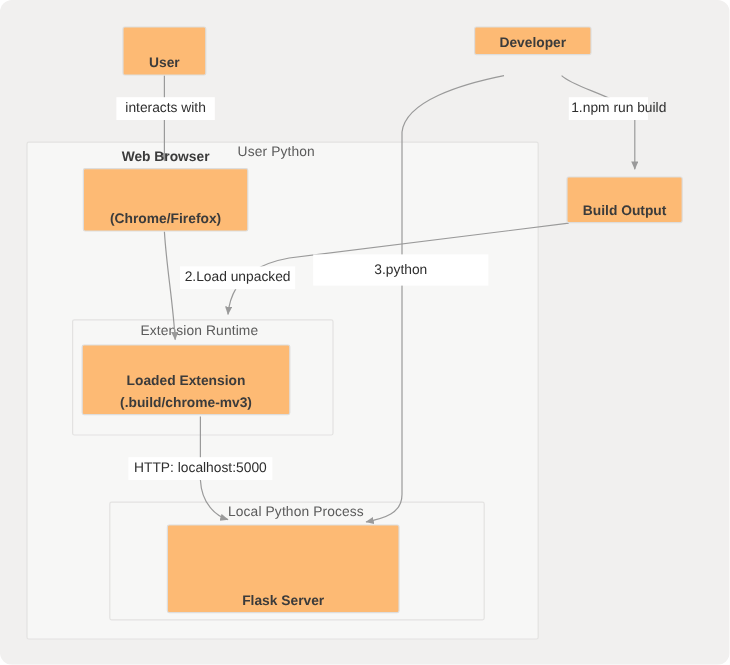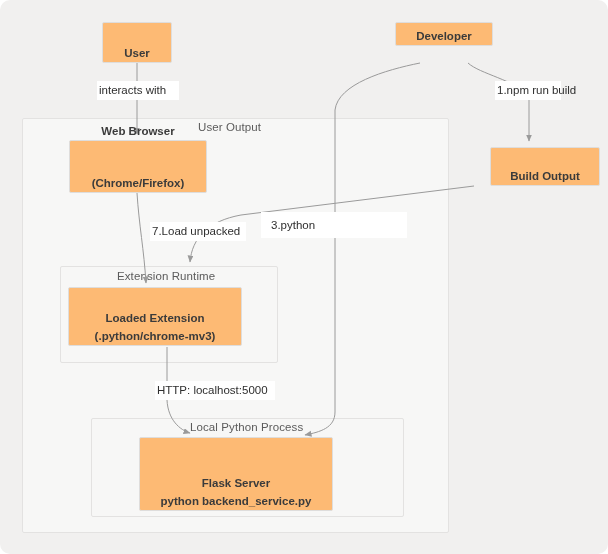--- a/index.html
+++ b/index.html
@@ -56,36 +56,36 @@
     white-space: nowrap;
     text-align: center;
   }
   .edge-label {
     position: absolute;
     background: #ffffff;
     font-size: 11.5px;
     color: #2e2e2e;
     line-height: 19px;
     white-space: nowrap;
-    text-align: left;
+    text-align: center;
     padding: 0 2px;
     box-sizing: border-box;
   }
   .edge-label.two-line {
     line-height: 20px;
     padding: 3px 10px;
   }
 </style>
 </head>
 <body>
 
 <div id="canvas">
 
   <div class="group-box" style="left:22px; top:118px; width:425px; height:413px;"></div>
-  <div class="group-label" style="left:198px; top:121px;">User Output</div>
+  <div class="group-label" style="left:198px; top:121px;">User Python</div>
 
   <div class="group-box" style="left:60px; top:266px; width:216px; height:95px;"></div>
   <div class="group-label" style="left:117px; top:270px;">Extension Runtime</div>
 
   <div class="group-box" style="left:91px; top:418px; width:311px; height:97px;"></div>
   <div class="group-label" style="left:190px; top:421px;">Local Python Process</div>
 
   <svg id="wires" viewBox="0 0 608 554" width="608" height="554">
     <defs>
       <marker id="arrow" markerWidth="9" markerHeight="9" refX="6.5" refY="3" orient="auto" markerUnits="strokeWidth">
@@ -114,39 +114,38 @@
 
   <div class="node" style="left:395px; top:22px; width:98px; height:24px;">
     <span class="node-line">Developer</span>
   </div>
 
   <div class="node" style="left:69px; top:140px; width:138px; height:53px;gap:34px;">
     <span class="node-line">Web Browser</span>
     <span class="node-line">(Chrome/Firefox)</span>
   </div>
 
-  <div class="node" style="left:490px; top:147px; width:110px; height:39px;">
+  <div class="node" style="left:472px; top:147px; width:97px; height:39px;">
     <span class="node-line">Build Output</span>
   </div>
 
   <div class="node" style="left:68px; top:287px; width:174px; height:59px;">
     <span class="node-line">Loaded Extension</span>
-    <span class="node-line">(.python/chrome-mv3)</span>
+    <span class="node-line">(.build/chrome-mv3)</span>
   </div>
 
   <div class="node" style="left:139px; top:437px; width:194px; height:74px;">
     <span class="node-line">Flask Server</span>
-    <span class="node-line">python backend_service.py</span>
   </div>
 
   <div class="edge-label" style="left:97px; top:81px; width:82px;">interacts with</div>
 
-  <div class="edge-label" style="left:495px; top:81px; width:66px;">1.npm run build</div>
+  <div class="edge-label" style="left:474px; top:81px; width:66px;">1.npm run build</div>
 
-  <div class="edge-label" style="left:150px; top:222px; width:96px;">7.Load unpacked</div>
+  <div class="edge-label" style="left:150px; top:222px; width:96px;">2.Load unpacked</div>
 
   <div class="edge-label two-line" style="left:261px; top:212px; width:146px;">
     <div>3.python</div>
   </div>
 
-  <div class="edge-label" style="left:107px; top:381px; width:120px;margin-left:48px;">HTTP: localhost:5000</div>
+  <div class="edge-label" style="left:107px; top:381px; width:120px;">HTTP: localhost:5000</div>
 
 </div>
 
 </body></html>

